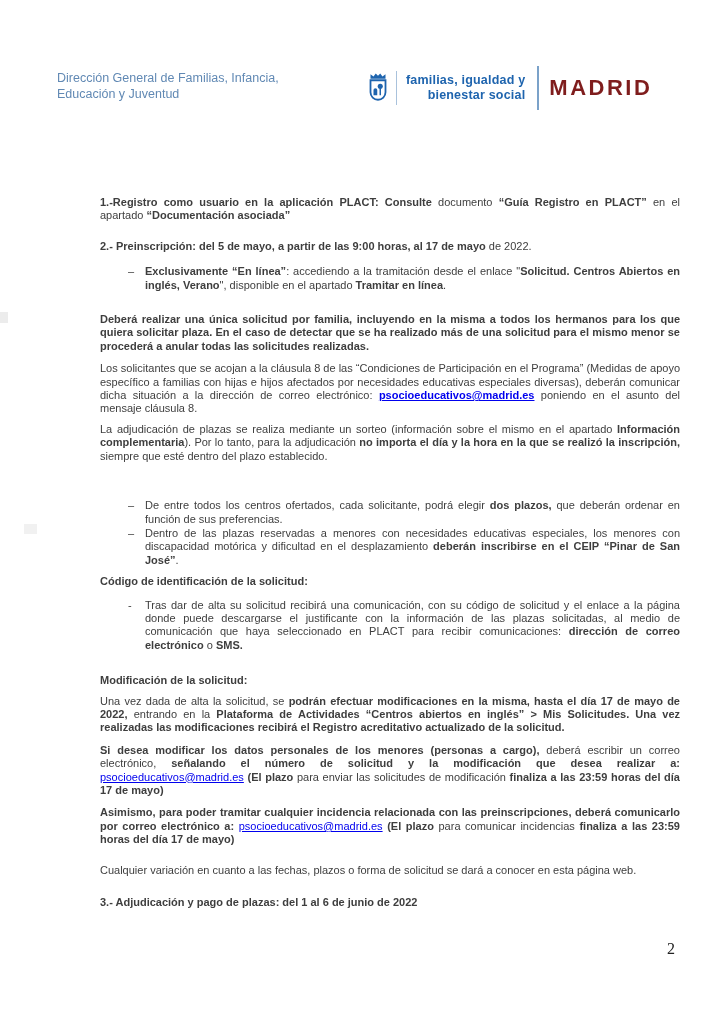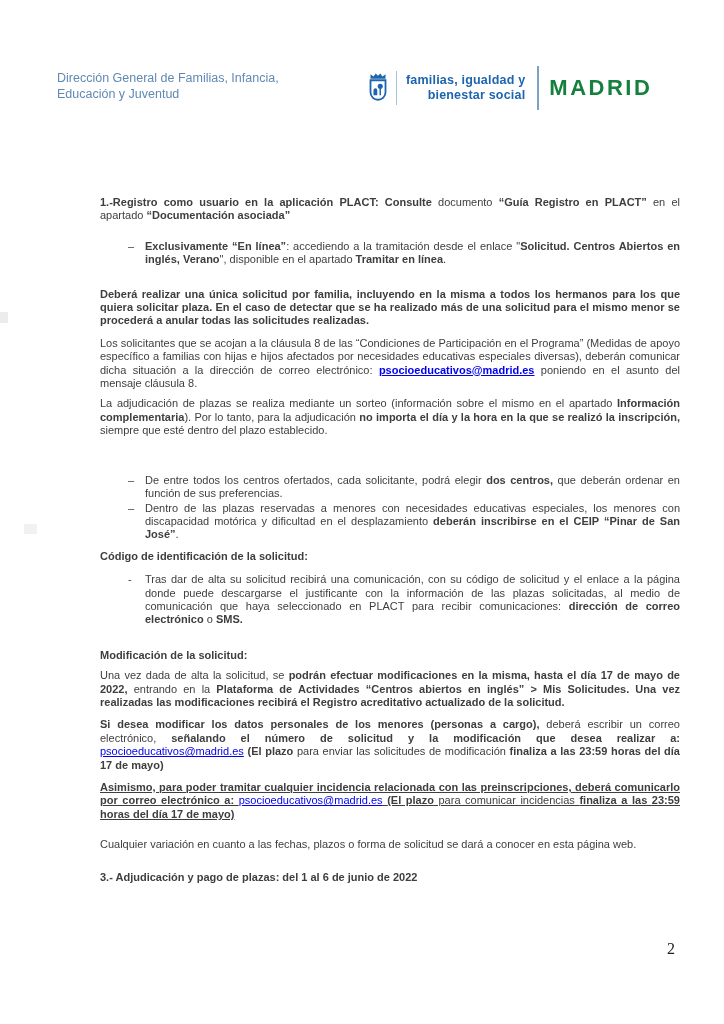--- a/index.html
+++ b/index.html
@@ -5,38 +5,38 @@
   html,body{margin:0;padding:0;background:#ffffff;}
   .page{position:relative;width:724px;height:1024px;background:#ffffff;overflow:hidden;
         font-family:"Liberation Sans",sans-serif;}
   
   .dept{position:absolute;left:57px;top:70px;font-size:12.5px;line-height:16px;color:#6189b4;}
   .logo{position:absolute;left:368px;top:66px;display:flex;align-items:center;height:44px;}
   .crest{flex:none;margin-top:2px;}
   .vdiv1{width:1px;height:34px;background:#a9c2dc;margin:0 9px 0 8px;}
   .vdiv2{width:2px;height:44px;background:#7ba2c9;margin:0 10px 0 12px;}
   .areaname{font-size:12.5px;line-height:15px;color:#1e64ae;font-weight:bold;letter-spacing:.2px;text-align:right;}
-  .wordmark{font-size:22px;color:#15803d;font-weight:bold;letter-spacing:2.5px;}
+  .wordmark{font-size:22px;color:#7f1d1d;font-weight:bold;letter-spacing:2.5px;}
   
   .content{position:absolute;left:100px;top:196px;width:580px;font-size:11px;line-height:13.4px;
            color:#3e3e3e;text-align:justify;}
   .content p{margin:0;}
   .b{font-weight:bold;margin-top:36px;}
   a.link{color:#0000ee;text-decoration:underline;cursor:pointer;}
   .heading{font-weight:bold;text-align:left;}
   .bullet{display:flex;margin-left:28px;}
   .bullet .marker{flex:none;width:17px;}
   .bullet .btext{flex:1;text-align:justify;}
   
   .mb17{margin-bottom:17px!important;} .mb12{margin-bottom:12px!important;}
   .mb11{margin-bottom:11px!important;} .mb21{margin-bottom:21px!important;}
   .mb9{margin-bottom:9px!important;}   .mb7{margin-bottom:7px!important;}
   .mb36{margin-bottom:36px!important;} .mb10{margin-bottom:10px!important;}
   .mb1{margin-bottom:1px!important;}   .mb8{margin-bottom:8px!important;}
-  .mb22{margin-bottom:22px!important;} .mb17b{margin-bottom:17px!important;text-decoration:underline;}
+  .mb22{margin-bottom:22px!important;} .mb17b{margin-bottom:17px!important;}
   .mb19{margin-bottom:19px!important;}
   
   .pagenum{position:absolute;right:49px;top:940px;font-family:"Liberation Serif",serif;
            font-size:16px;color:#222222;}
   
   .mark1{position:absolute;left:0;top:312px;width:8px;height:11px;background:#ececec;}
   .mark2{position:absolute;left:24px;top:524px;width:13px;height:10px;background:#f1f1f1;}
 </style>
 </head>
 <body>
@@ -65,30 +65,31 @@
     </span>
     <span class="vdiv2"></span>
     <span class="wordmark">MADRID</span>
   </div>
 
   <div class="mark1"></div>
   <div class="mark2"></div>
 
   <div class="content">
     <p class="mb17"><span class="b">1.-Registro como usuario en la aplicación PLACT:  Consulte</span><span> documento </span><span class="b">“Guía Registro en PLACT”</span><span> en el apartado </span><span class="b">“Documentación asociada”</span></p>
+    <p class="mb12"><span class="b">2.- Preinscripción: del 5 de mayo, a partir de las 9:00 horas, al 17 de mayo </span><span>de 2022.</span></p>
     <div class="bullet mb21">
       <span class="marker">–</span>
       <span class="btext"><span class="b">Exclusivamente “En línea”</span><span>: accediendo a la tramitación desde el enlace "</span><span class="b">Solicitud. Centros Abiertos en inglés, Verano</span><span>", disponible en el apartado </span><span class="b">Tramitar en línea</span><span>.</span></span>
     </div>
     <p class="mb9"><span class="b">Deberá realizar una única solicitud por familia, incluyendo en la misma a todos los hermanos para los que quiera solicitar plaza. En el caso de detectar que se ha realizado más de una solicitud para el mismo menor se procederá a anular todas las solicitudes realizadas.</span></p>
     <p class="mb7"><span>Los solicitantes que se acojan a la cláusula 8 de las “Condiciones de Participación en el Programa” (Medidas de apoyo específico a familias con hijas e hijos  afectados por necesidades educativas especiales diversas), deberán comunicar dicha situación a la dirección de correo electrónico: </span><a class="link b" href="#">psocioeducativos@madrid.es</a><span> poniendo en el asunto del mensaje cláusula 8.</span></p>
     <p class="mb36"><span>La adjudicación de plazas se realiza mediante un sorteo (información sobre el mismo en el apartado </span><span class="b">Información complementaria</span><span>). Por lo tanto, para la adjudicación </span><span class="b">no importa el día y la hora en la que se realizó la inscripción,</span><span> siempre que esté dentro del plazo establecido.</span></p>
     <div class="bullet mb1">
       <span class="marker">–</span>
-      <span class="btext"><span>De entre todos los centros ofertados, cada solicitante, podrá elegir </span><span class="b">dos centros,</span><span> que deberán ordenar en función de sus preferencias.</span></span>
+      <span class="btext"><span>De entre todos los centros ofertados, cada solicitante, podrá elegir </span><span class="b">dos plazos,</span><span> que deberán ordenar en función de sus preferencias.</span></span>
     </div>
     <div class="bullet mb8">
       <span class="marker">–</span>
       <span class="btext"><span>Dentro de las plazas reservadas a menores con necesidades educativas especiales, los menores con discapacidad motórica y dificultad en el desplazamiento </span><span class="b">deberán inscribirse en el CEIP “Pinar de San José”</span><span>.</span></span>
     </div>
     <p class="heading mb10"><span class="b">Código de identificación de la solicitud:</span></p>
     <div class="bullet mb22">
       <span class="marker">-</span>
       <span class="btext"><span>Tras dar de alta su solicitud recibirá una comunicación, con su código de solicitud y el enlace a la página donde puede descargarse el justificante con la  información de las plazas solicitadas, al medio de comunicación que haya seleccionado en PLACT para recibir comunicaciones: </span><span class="b">dirección de correo electrónico</span><span> o </span><span class="b">SMS.</span></span>
     </div>

